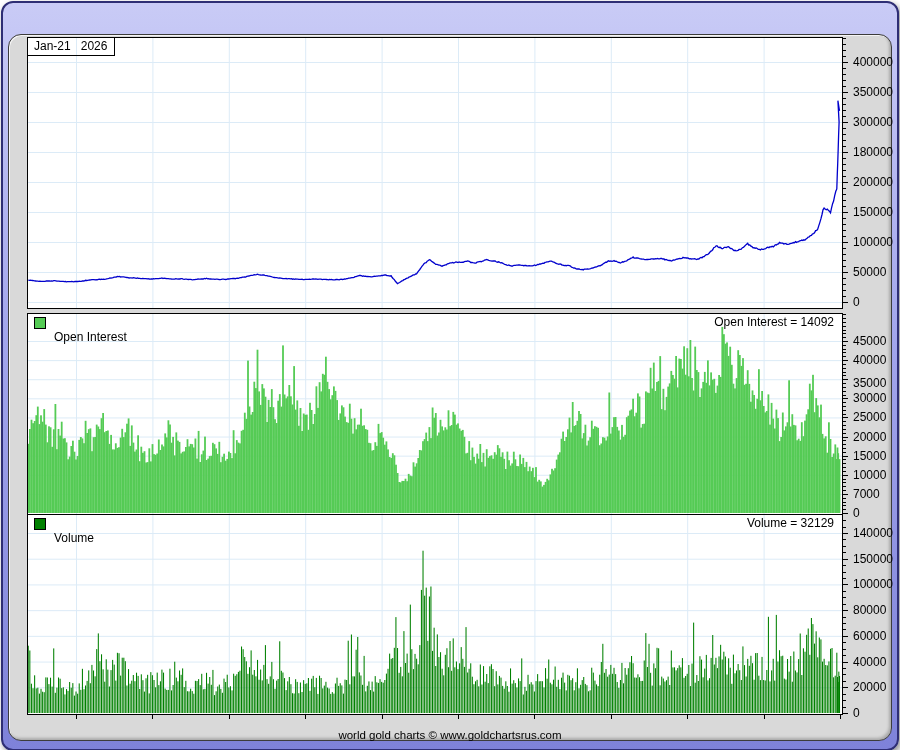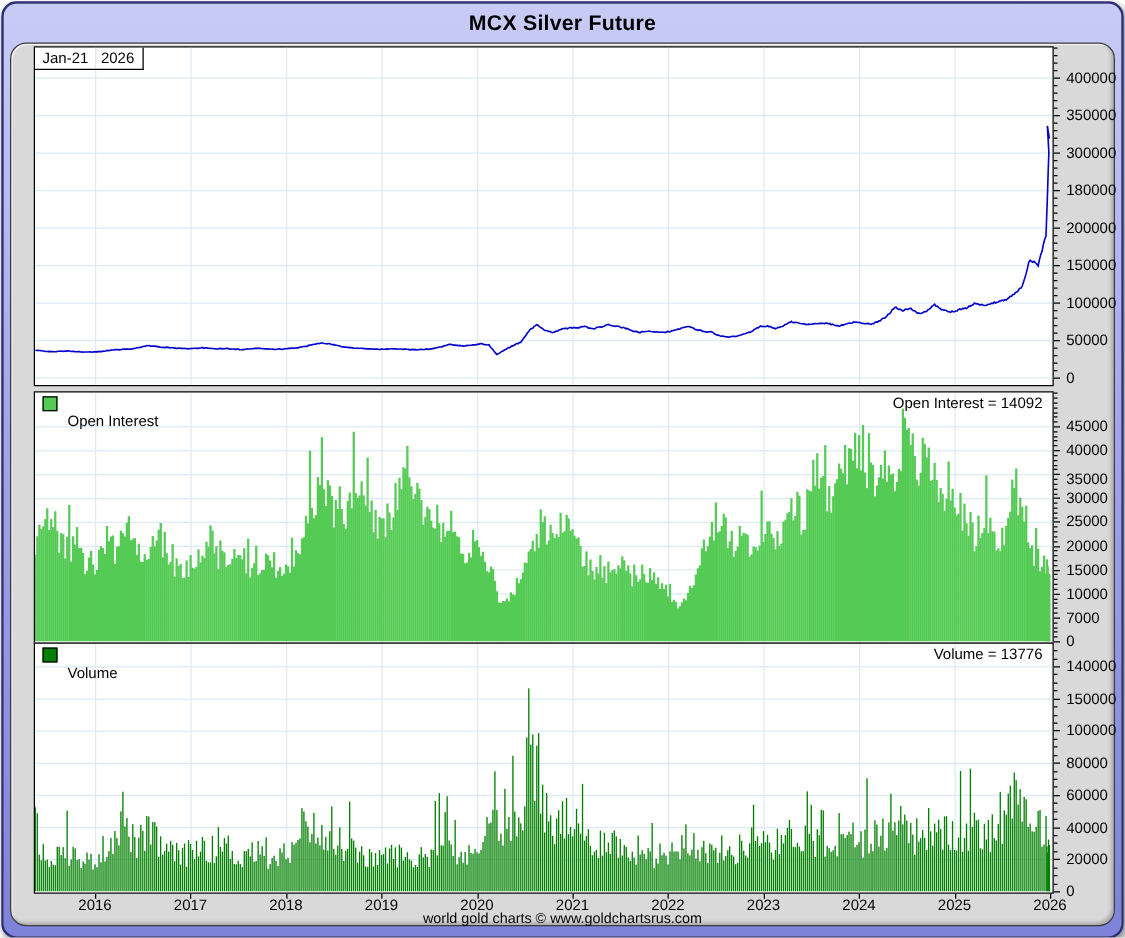--- a/index.html
+++ b/index.html
@@ -28,23 +28,20 @@
   .xlabels{position:absolute;left:0;top:682px;width:100%;height:16px;}
   .xlabels .ylab{position:absolute;width:44px;text-align:center;font-size:12px;color:#000;}
   .xtick{position:absolute;width:1px;height:4px;background:#000;top:680px;}
   .footer{position:absolute;left:0;top:694px;width:100%;text-align:center;font-size:11.5px;color:#000;}
 </style>
 </head>
 <body>
 
 <div id="stage">
   <div class="window">
-    <div class="titlebar">
-      <span class="title">MCX Silver Future</span>
-    </div>
     <div class="content">
 
       <div class="panel" id="panel-price" style="top:2px;height:272px;">
         <svg id="svg-price" width="814" height="270" viewBox="0 0 814 270">
             <line x1="48.5" x2="48.5" y1="0" y2="270" stroke="#dcebf7" stroke-width="1"></line>
             <line x1="124.9" x2="124.9" y1="0" y2="270" stroke="#dcebf7" stroke-width="1"></line>
             <line x1="201.3" x2="201.3" y1="0" y2="270" stroke="#dcebf7" stroke-width="1"></line>
             <line x1="277.70000000000005" x2="277.70000000000005" y1="0" y2="270" stroke="#dcebf7" stroke-width="1"></line>
             <line x1="354.1" x2="354.1" y1="0" y2="270" stroke="#dcebf7" stroke-width="1"></line>
             <line x1="430.5" x2="430.5" y1="0" y2="270" stroke="#dcebf7" stroke-width="1"></line>
@@ -1262,21 +1259,21 @@
             <rect x="806.7" y="160.7" width="1.05" height="37.3" fill="#008000"></rect>
             <rect x="808.3" y="137.7" width="1.05" height="60.3" fill="#008000"></rect>
             <rect x="809.0" y="162.0" width="1.05" height="36.0" fill="#008000"></rect>
             <rect x="809.7" y="166.9" width="1.05" height="31.1" fill="#008000"></rect>
             <rect x="810.3" y="156.6" width="1.05" height="41.4" fill="#008000"></rect>
             <rect x="811.0" y="161.0" width="1.05" height="37.0" fill="#008000"></rect>
           </svg>
         <div class="legend-row">
           <span class="swatch" id="sw-vol" style="background: rgb(0, 128, 0);"></span>
           <span class="legend-label">Volume</span>
-          <span class="value-label">Volume = 13776</span>
+          <span class="value-label">Volume = 32129</span>
         </div>
       </div>
       <div class="yaxis" id="axis-vol" style="top:479px;height:201px;">
           <div class="tick" style="top: 199px; width: 5px;"></div>
           <div class="lbl" style="top: 199px;">0</div>
           <div class="tick" style="top: 192.571px; width: 3px;"></div>
           <div class="tick" style="top: 186.143px; width: 3px;"></div>
           <div class="tick" style="top: 179.714px; width: 3px;"></div>
           <div class="tick" style="top: 173.286px; width: 5px;"></div>
           <div class="lbl" style="top: 173.286px;">20000</div>
@@ -1307,33 +1304,20 @@
           <div class="lbl" style="top: 44.7143px;">150000</div>
           <div class="tick" style="top: 38.2857px; width: 3px;"></div>
           <div class="tick" style="top: 31.8571px; width: 3px;"></div>
           <div class="tick" style="top: 25.4286px; width: 3px;"></div>
           <div class="tick" style="top: 19px; width: 5px;"></div>
           <div class="lbl" style="top: 19px;">140000</div>
           <div class="tick" style="top: 12.5714px; width: 3px;"></div>
           <div class="tick" style="top: 6.14286px; width: 3px;"></div>
         </div>
 
-      <div class="xlabels" id="xlabels">
-          <div class="ylab" style="left: 45px;">2016</div>
-          <div class="ylab" style="left: 121.4px;">2017</div>
-          <div class="ylab" style="left: 197.8px;">2018</div>
-          <div class="ylab" style="left: 274.2px;">2019</div>
-          <div class="ylab" style="left: 350.6px;">2020</div>
-          <div class="ylab" style="left: 427px;">2021</div>
-          <div class="ylab" style="left: 503.4px;">2022</div>
-          <div class="ylab" style="left: 579.8px;">2023</div>
-          <div class="ylab" style="left: 656.2px;">2024</div>
-          <div class="ylab" style="left: 732.6px;">2025</div>
-          <div class="ylab" style="left: 809px;">2026</div>
-        </div>
       <div class="footer">world gold charts © www.goldchartsrus.com</div>
     <div class="xtick" style="left: 67px;"></div>
         <div class="xtick" style="left: 143.4px;"></div>
         <div class="xtick" style="left: 219.8px;"></div>
         <div class="xtick" style="left: 296.2px;"></div>
         <div class="xtick" style="left: 372.6px;"></div>
         <div class="xtick" style="left: 449px;"></div>
         <div class="xtick" style="left: 525.4px;"></div>
         <div class="xtick" style="left: 601.8px;"></div>
         <div class="xtick" style="left: 678.2px;"></div>

